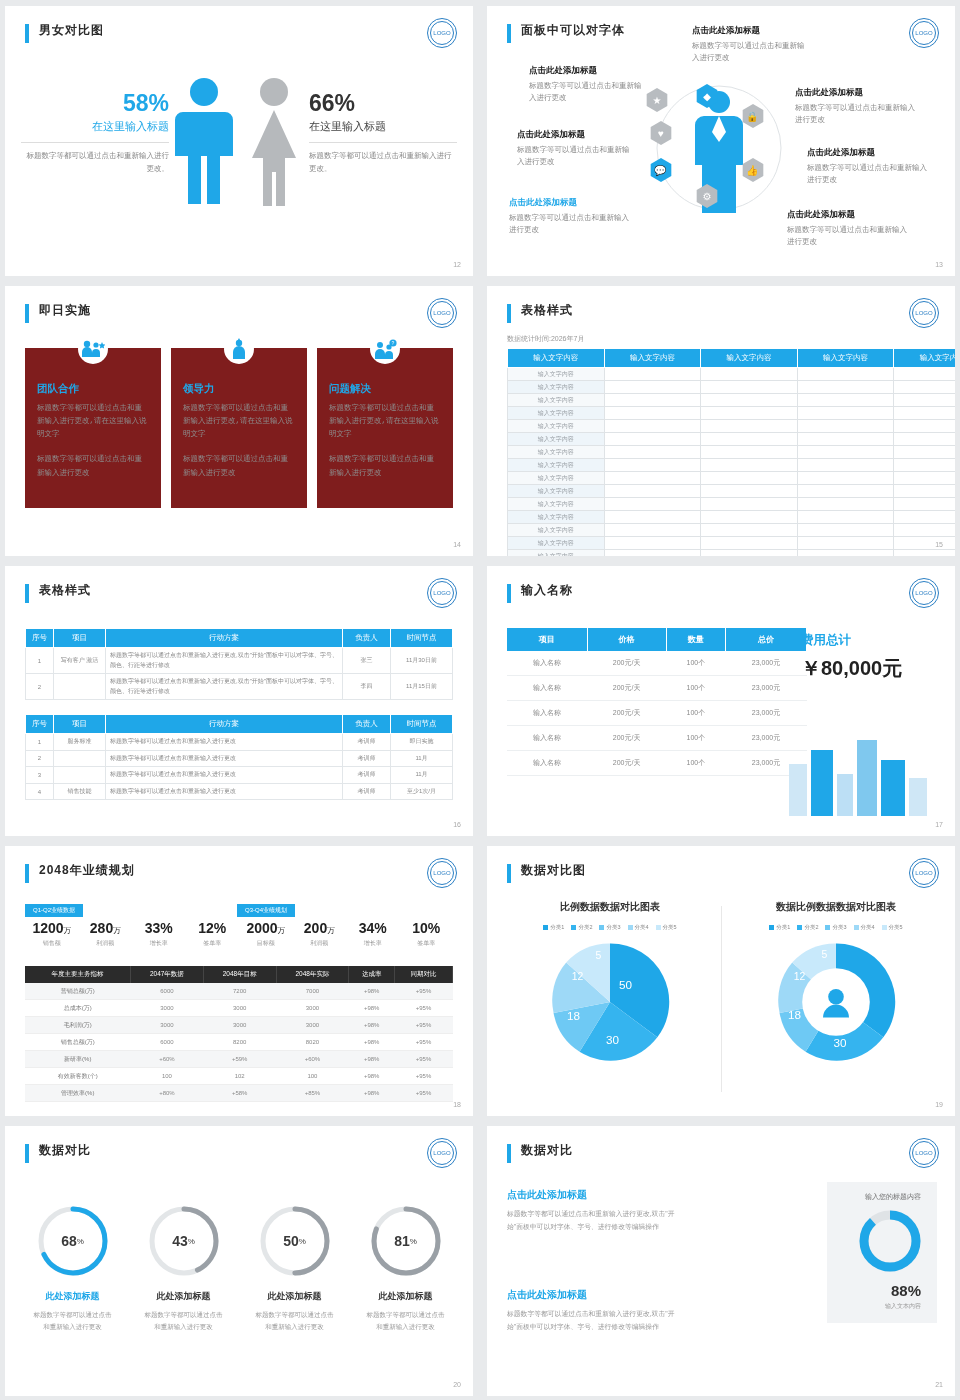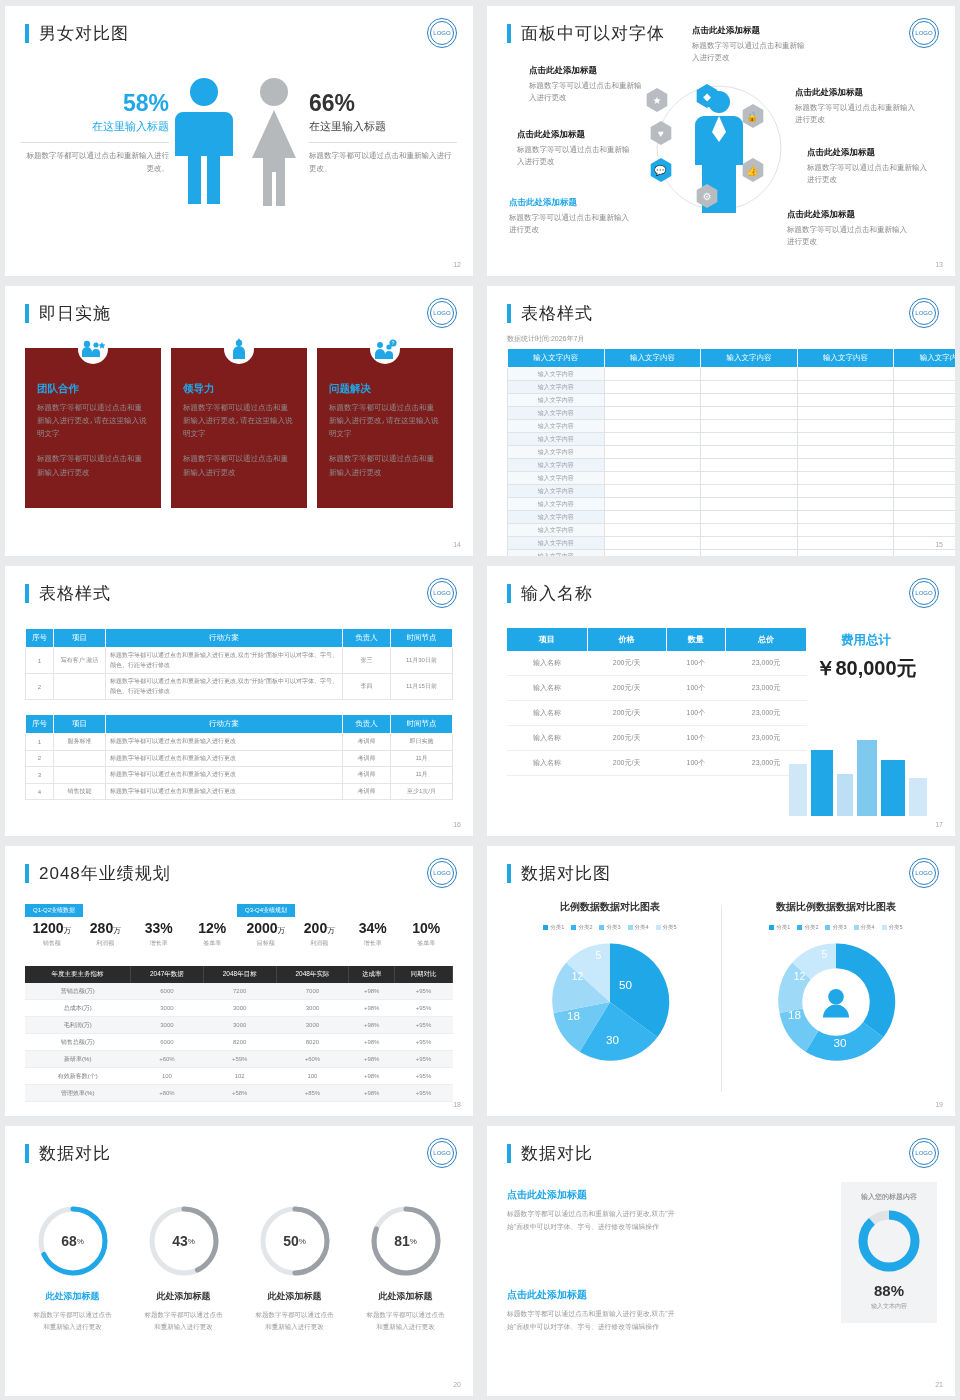--- a/index.html
+++ b/index.html
@@ -16,22 +16,22 @@
     grid-auto-rows: 270px;
     gap:10px 14px;
     padding:6px 5px;
   }
   .slide {
     background:#fff;
     position:relative;
     overflow:hidden;
   }
   .slide-title {
-    font-size:17px;
-    font-weight:normal;
+    font-size:12px;
+    font-weight:bold;
     color:#2b2b2b;
     position:absolute;
     left:34px; top:16px;
     letter-spacing:1px;
   }
   .title-bar {
     position:absolute; left:20px; top:18px;
     width:4px; height:19px; background:#1fa7e8;
   }
   .logo {
@@ -96,21 +96,21 @@
   .tbl16 { border-collapse:collapse; width:428px; position:absolute; left:20px;padding-left:8px; }
   .tbl16 th { background:#1fa7e8; color:#fff; font-size:7.5px; font-weight:normal; padding:4px 3px; border:1px solid #fff; }
   .tbl16 td { font-size:6px; color:#8a8a8a; padding:3px 4px; border:1px solid #e2e6e9; text-align:center; }
   .tbl16 td.desc { text-align:left; line-height:1.6; }
 
   
   .s17-box { position:absolute; left:20px; top:62px; width:300px; }
   .tbl17 { border-collapse:collapse; width:300px; }
   .tbl17 th { background:#1fa7e8; color:#fff; font-size:8px; font-weight:bold; padding:6px 4px; border-right:1px solid #fff; }
   .tbl17 td { font-size:7px; color:#8a8a8a; padding:7px 4px; text-align:center; border-bottom:1px solid #eceff1; }
-  .s17-total { position:absolute; right:24px; top:66px; width:130px; text-align:center; }
+  .s17-total { position:absolute; right:24px; top:66px; width:130px; text-align:left; }
   .s17-tl { font-size:12.5px; font-weight:bold; color:#1fa7e8; }
   .s17-tv { font-size:20px; font-weight:bold; color:#222; margin-top:6px; }
 
   
   .s18-tag { display:inline-block; background:#1fa7e8; color:#fff; font-size:6px; padding:2px 8px; }
   .s18-kpis { position:absolute; left:20px; top:74px; display:flex; width:428px; }
   .s18-kpi { flex:1; text-align:center; }
   .s18-kpi .v { font-size:14px; font-weight:bold; color:#222; }
   .s18-kpi .v small { font-size:7.5px; font-weight:normal; }
   .s18-kpi .l { font-size:6px; color:#999; margin-top:3px; }
@@ -136,21 +136,21 @@
   .s20-item .txt { font-size:6.5px; color:#9a9a9a; line-height:1.8; margin-top:6px; padding:0 14px; }
   .ringwrap { position:relative; width:74px; height:74px; margin:0 auto; }
   .ringwrap .val { position:absolute; inset:0; display:flex; align-items:center; justify-content:center; font-size:14px; font-weight:bold; color:#3a3a3a; }
   .ringwrap .val sup { font-size:8px; font-weight:normal; }
 
   
   .s21-left { position:absolute; left:20px; top:62px; width:180px; }
   .s21-h { font-size:10px; font-weight:bold; color:#1fa7e8; }
   .s21-p { font-size:6.8px; color:#9a9a9a; line-height:1.85; margin-top:6px; }
   .s21-right { position:absolute; right:18px; top:56px; display:flex; gap:10px; }
-  .s21-card { width:96px; background:#f1f3f5; padding:10px 16px 12px; text-align:center; }
+  .s21-card { width:110px; background:#f1f3f5; padding:10px 16px 12px; text-align:right; }
   .s21-card .ch { font-size:7px; color:#6f6f6f; margin-bottom:8px; }
   .s21-card .pv { font-size:15px; font-weight:bold; color:#2f2f2f; margin-top:6px; }
   .s21-card .pl { font-size:6px; color:#9a9a9a; margin-top:3px; }
 </style>
 </head>
 <body>
 
 <div class="grid">
 
   <div class="slide">

